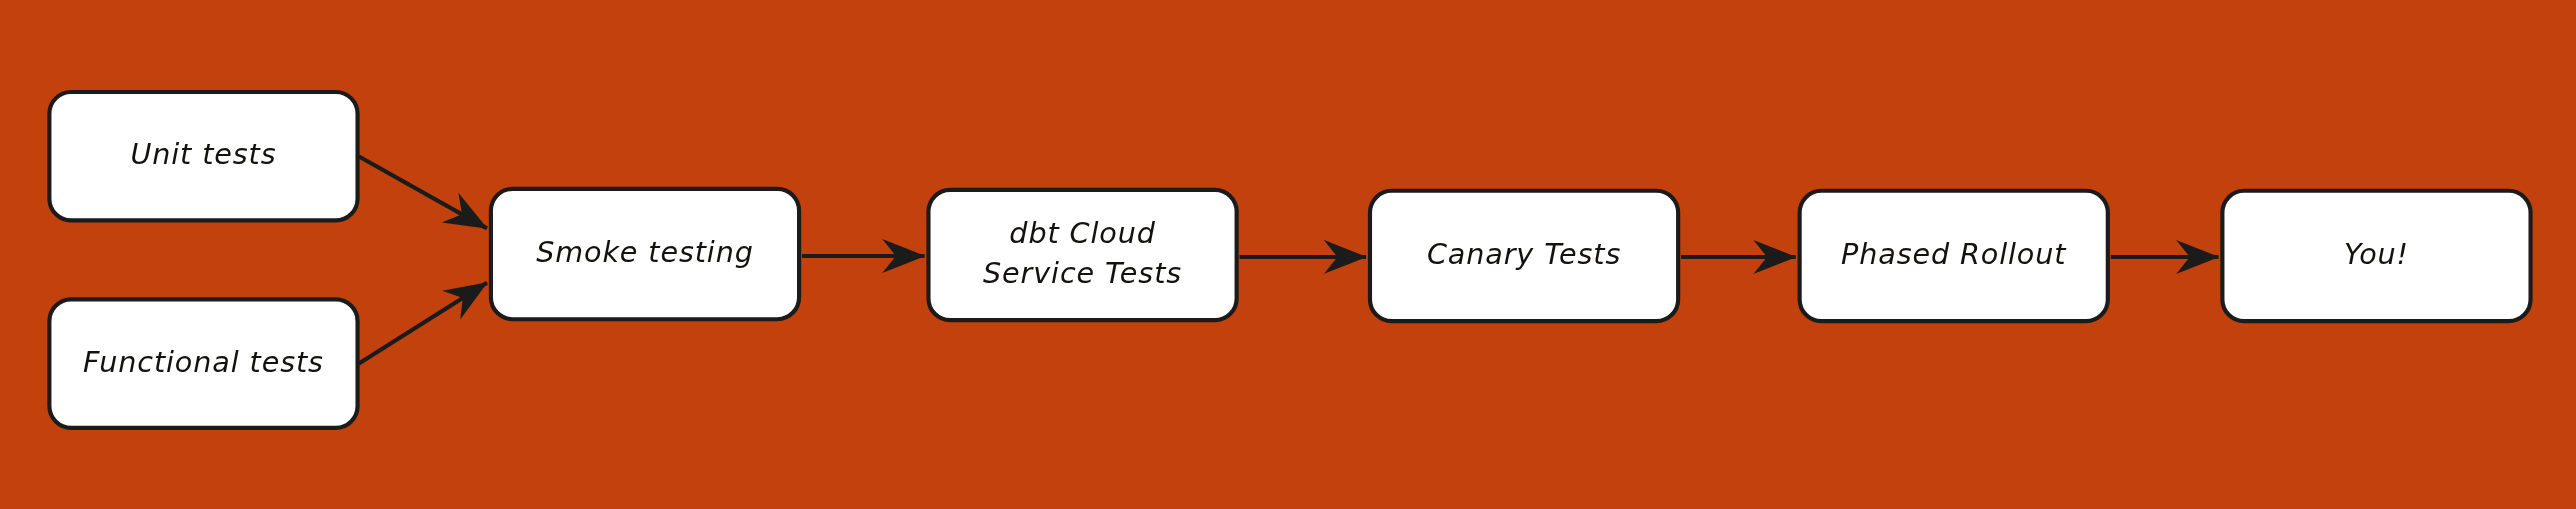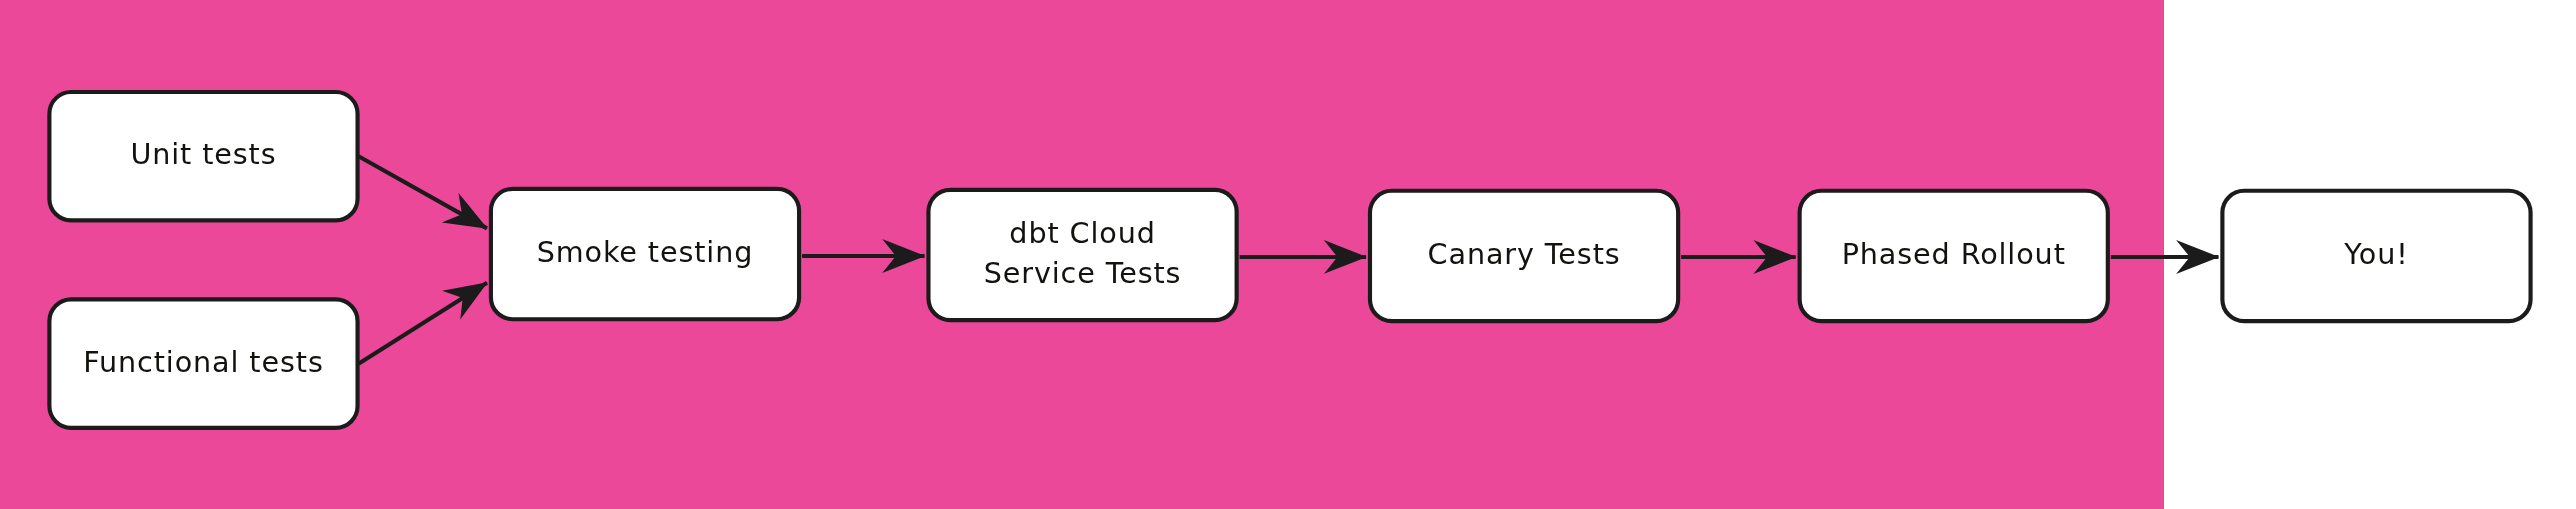--- a/index.html
+++ b/index.html
@@ -9,23 +9,24 @@
     background: #ffffff;
   }
   body {
     width: 2576px;
     height: 510px;
     overflow: hidden;
     font-family: "DejaVu Sans", sans-serif;
   }
   #diagram-canvas {
     position: relative;
-    width: 2164px;
+    width: 2576px;
     height: 510px;
-    background: #ec4899;
+    background: #c2410c;
+    font-style: italic;
   }
   svg.flow-svg {
     position: absolute;
     top: 0;
     left: 0;
     width: 2576px;
     height: 510px;
     display: block;
   }
   .node-rect {

